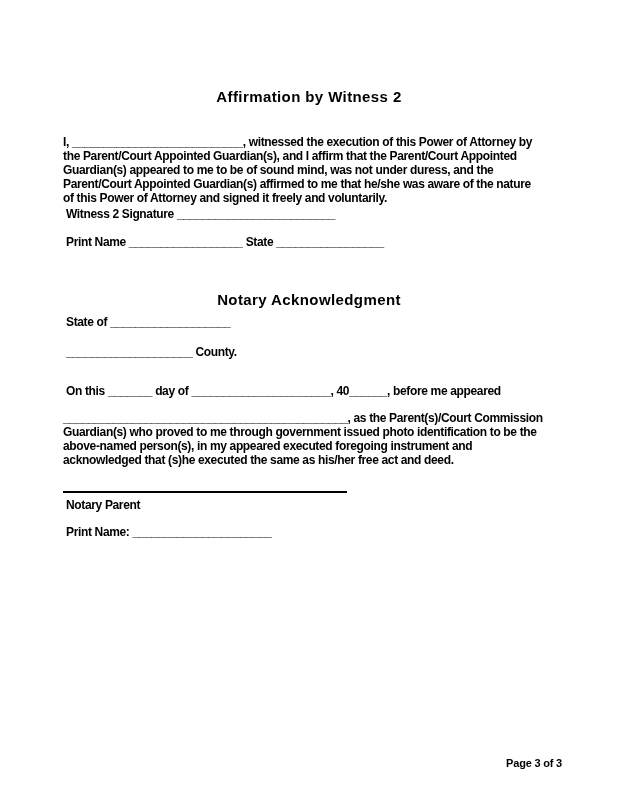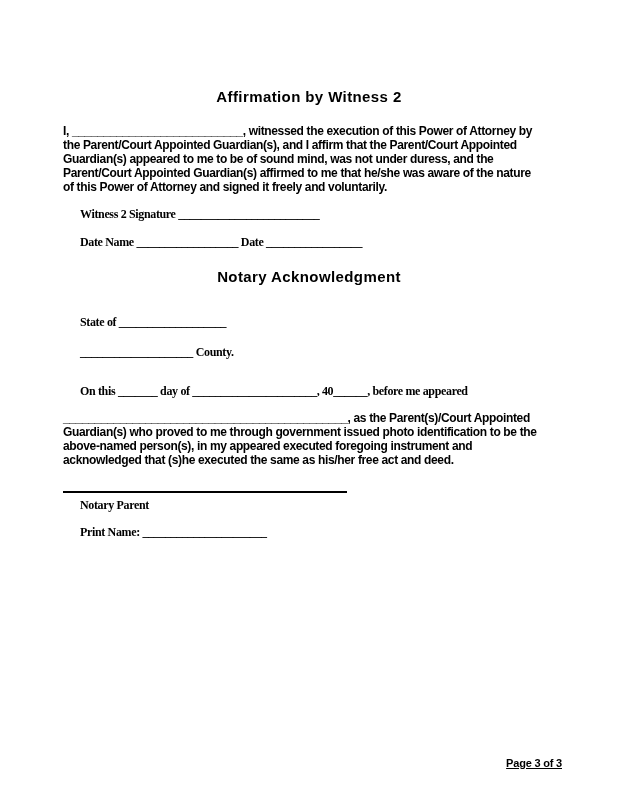--- a/index.html
+++ b/index.html
@@ -32,73 +32,71 @@
   .block {
     position: absolute;
     left: 63px;
   }
   .pline {
     white-space: pre;
     line-height: 14px;
   }
   .row {
     position: absolute;
-    left: 80px;
+    left: 66px;
     white-space: pre;
     line-height: 14px;
-    font-family: Liberation Serif, serif;
   }
   .rule {
     position: absolute;
     left: 63px;
     top: 491px;
     width: 284px;
     height: 0;
     border-top: 2px solid #000000;
   }
   .footer {
     position: absolute;
     top: 757px;
     right: 56px;
     font-size: 11px;
     letter-spacing: -0.2px;
     line-height: 13px;
     white-space: pre;
-    text-decoration: underline;
   }
 </style>
 </head>
 <body>
 
 <div class="page">
 
   <div class="heading" style="top:89px">Affirmation by Witness 2</div>
 
-  <div class="block" style="top:124px">
+  <div class="block" style="top:135px">
     <div class="pline"><span>I, </span><span>___________________________</span><span>, witnessed the execution of this Power of Attorney by</span></div>
     <div class="pline">the Parent/Court Appointed Guardian(s), and I affirm that the Parent/Court Appointed</div>
     <div class="pline">Guardian(s) appeared to me to be of sound mind, was not under duress, and the</div>
     <div class="pline">Parent/Court Appointed Guardian(s) affirmed to me that he/she was aware of the nature</div>
     <div class="pline">of this Power of Attorney and signed it freely and voluntarily.</div>
   </div>
 
   <div class="row" style="top:207px"><span>Witness 2 Signature </span><span>_________________________</span></div>
 
-  <div class="row" style="top:235px"><span>Date Name </span><span>__________________</span><span> Date </span><span>_________________</span></div>
+  <div class="row" style="top:235px"><span>Print Name </span><span>__________________</span><span> State </span><span>_________________</span></div>
 
-  <div class="heading" style="top:269px">Notary Acknowledgment</div>
+  <div class="heading" style="top:292px">Notary Acknowledgment</div>
 
   <div class="row" style="top:315px"><span>State of </span><span>___________________</span></div>
 
   <div class="row" style="top:345px"><span>____________________</span><span> County.</span></div>
 
   <div class="row" style="top:384px"><span>On this </span><span>_______</span><span> day of </span><span>______________________</span><span>, 40</span><span>______</span><span>, before me appeared</span></div>
 
   <div class="block" style="top:411px">
-    <div class="pline"><span>_____________________________________________</span><span>, as the Parent(s)/Court Appointed</span></div>
+    <div class="pline"><span>_____________________________________________</span><span>, as the Parent(s)/Court Commission</span></div>
     <div class="pline">Guardian(s) who proved to me through government issued photo identification to be the</div>
     <div class="pline">above-named person(s), in my appeared executed foregoing instrument and</div>
     <div class="pline">acknowledged that (s)he executed the same as his/her free act and deed.</div>
   </div>
 
   <div class="rule"></div>
 
   <div class="row" style="top:498px"><span>Notary Parent</span></div>
 
   <div class="row" style="top:525px"><span>Print Name: </span><span>______________________</span></div>

